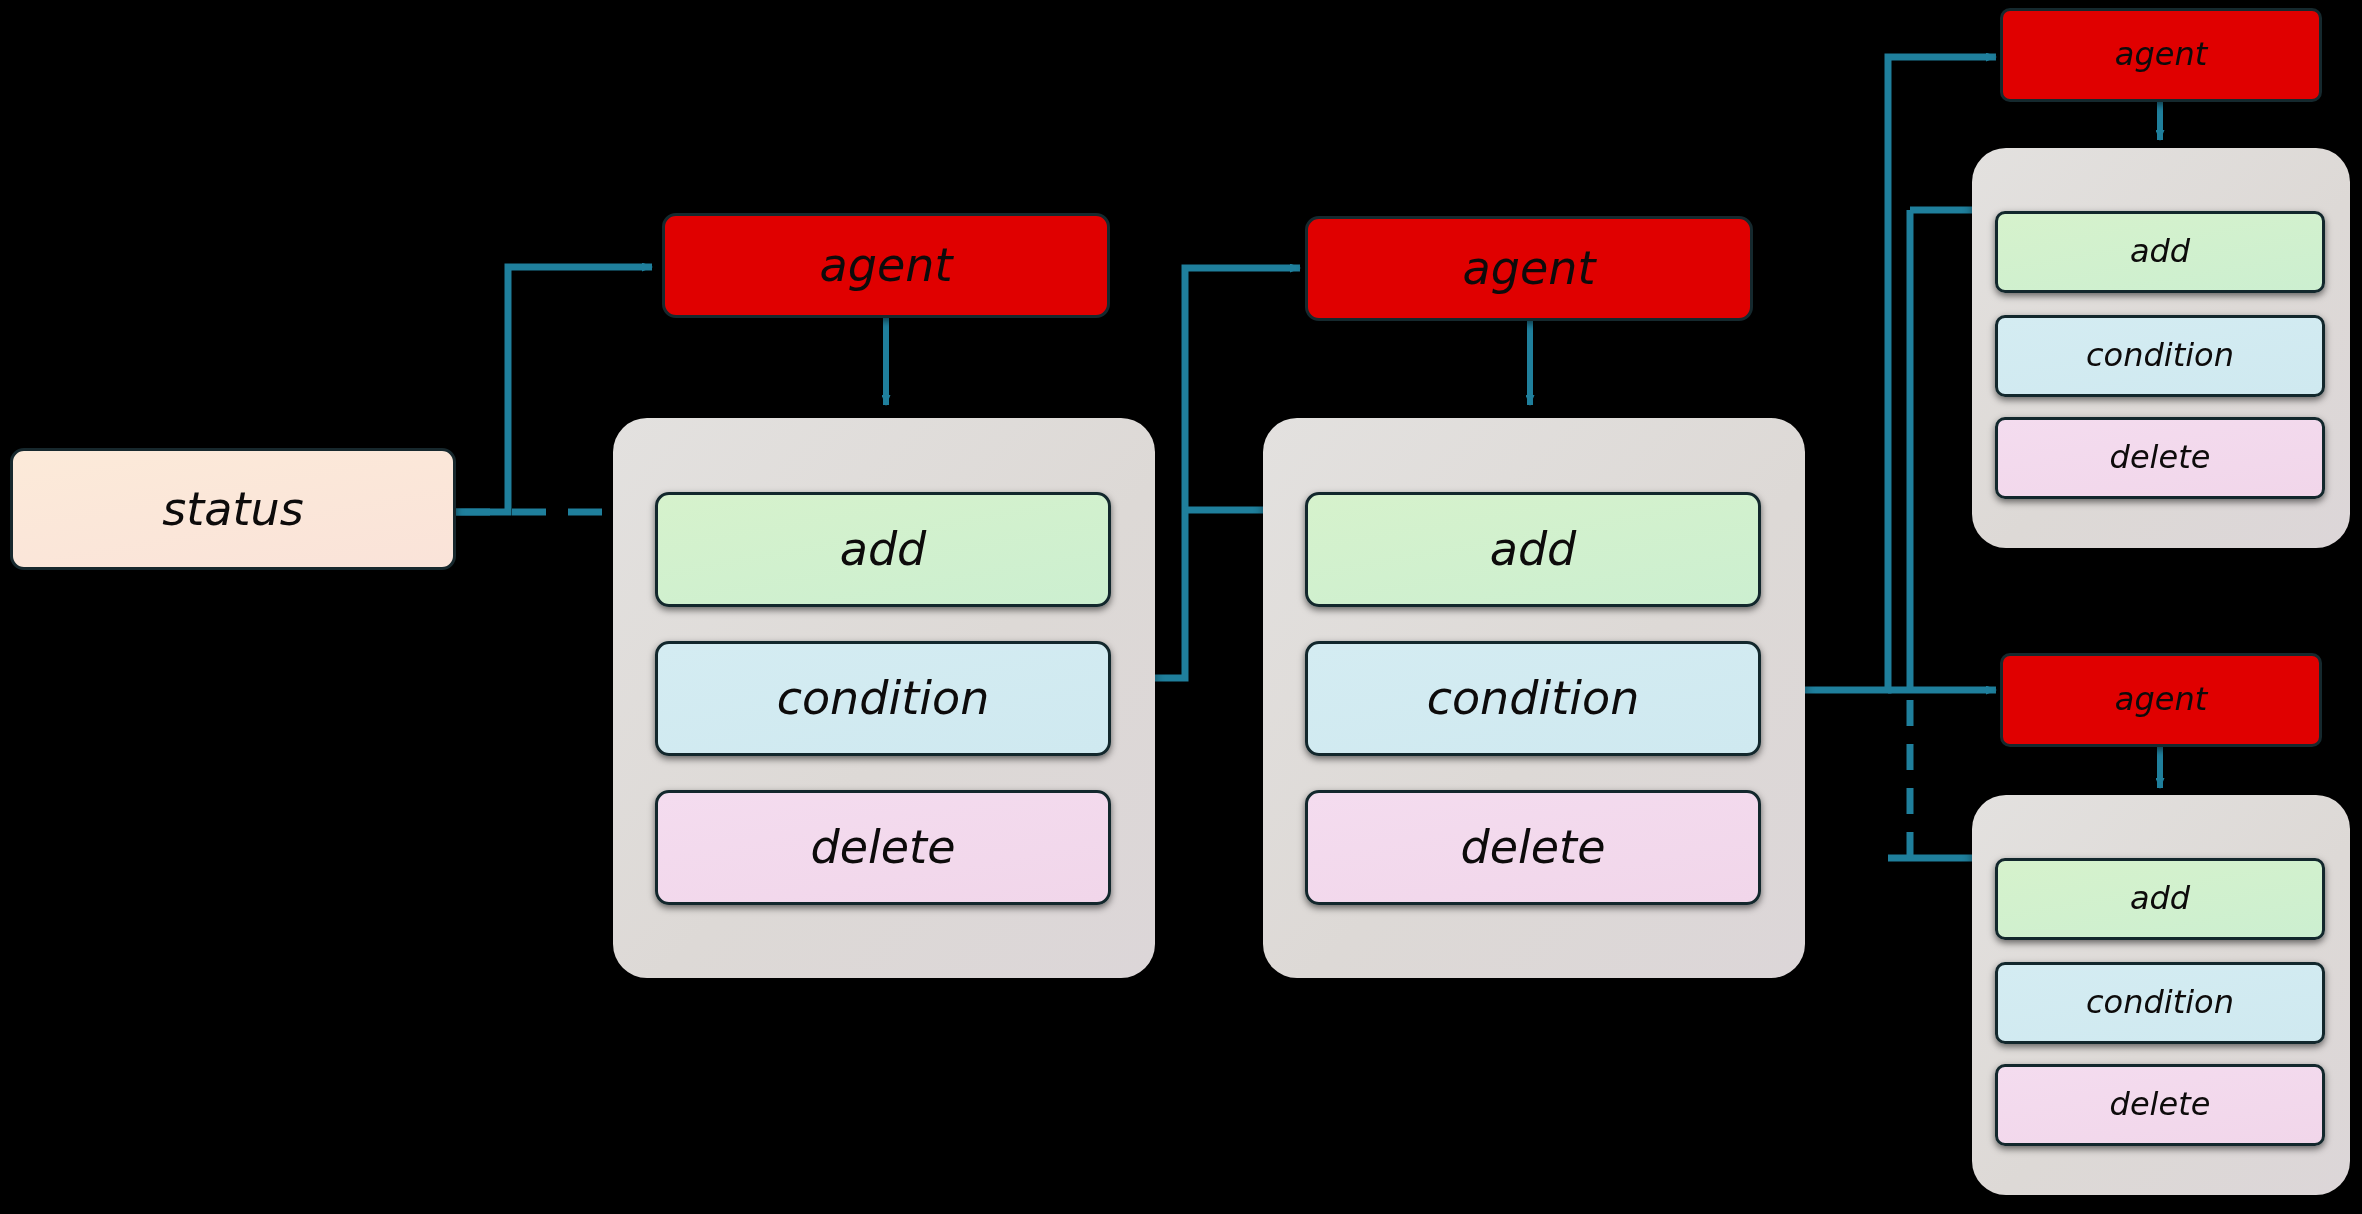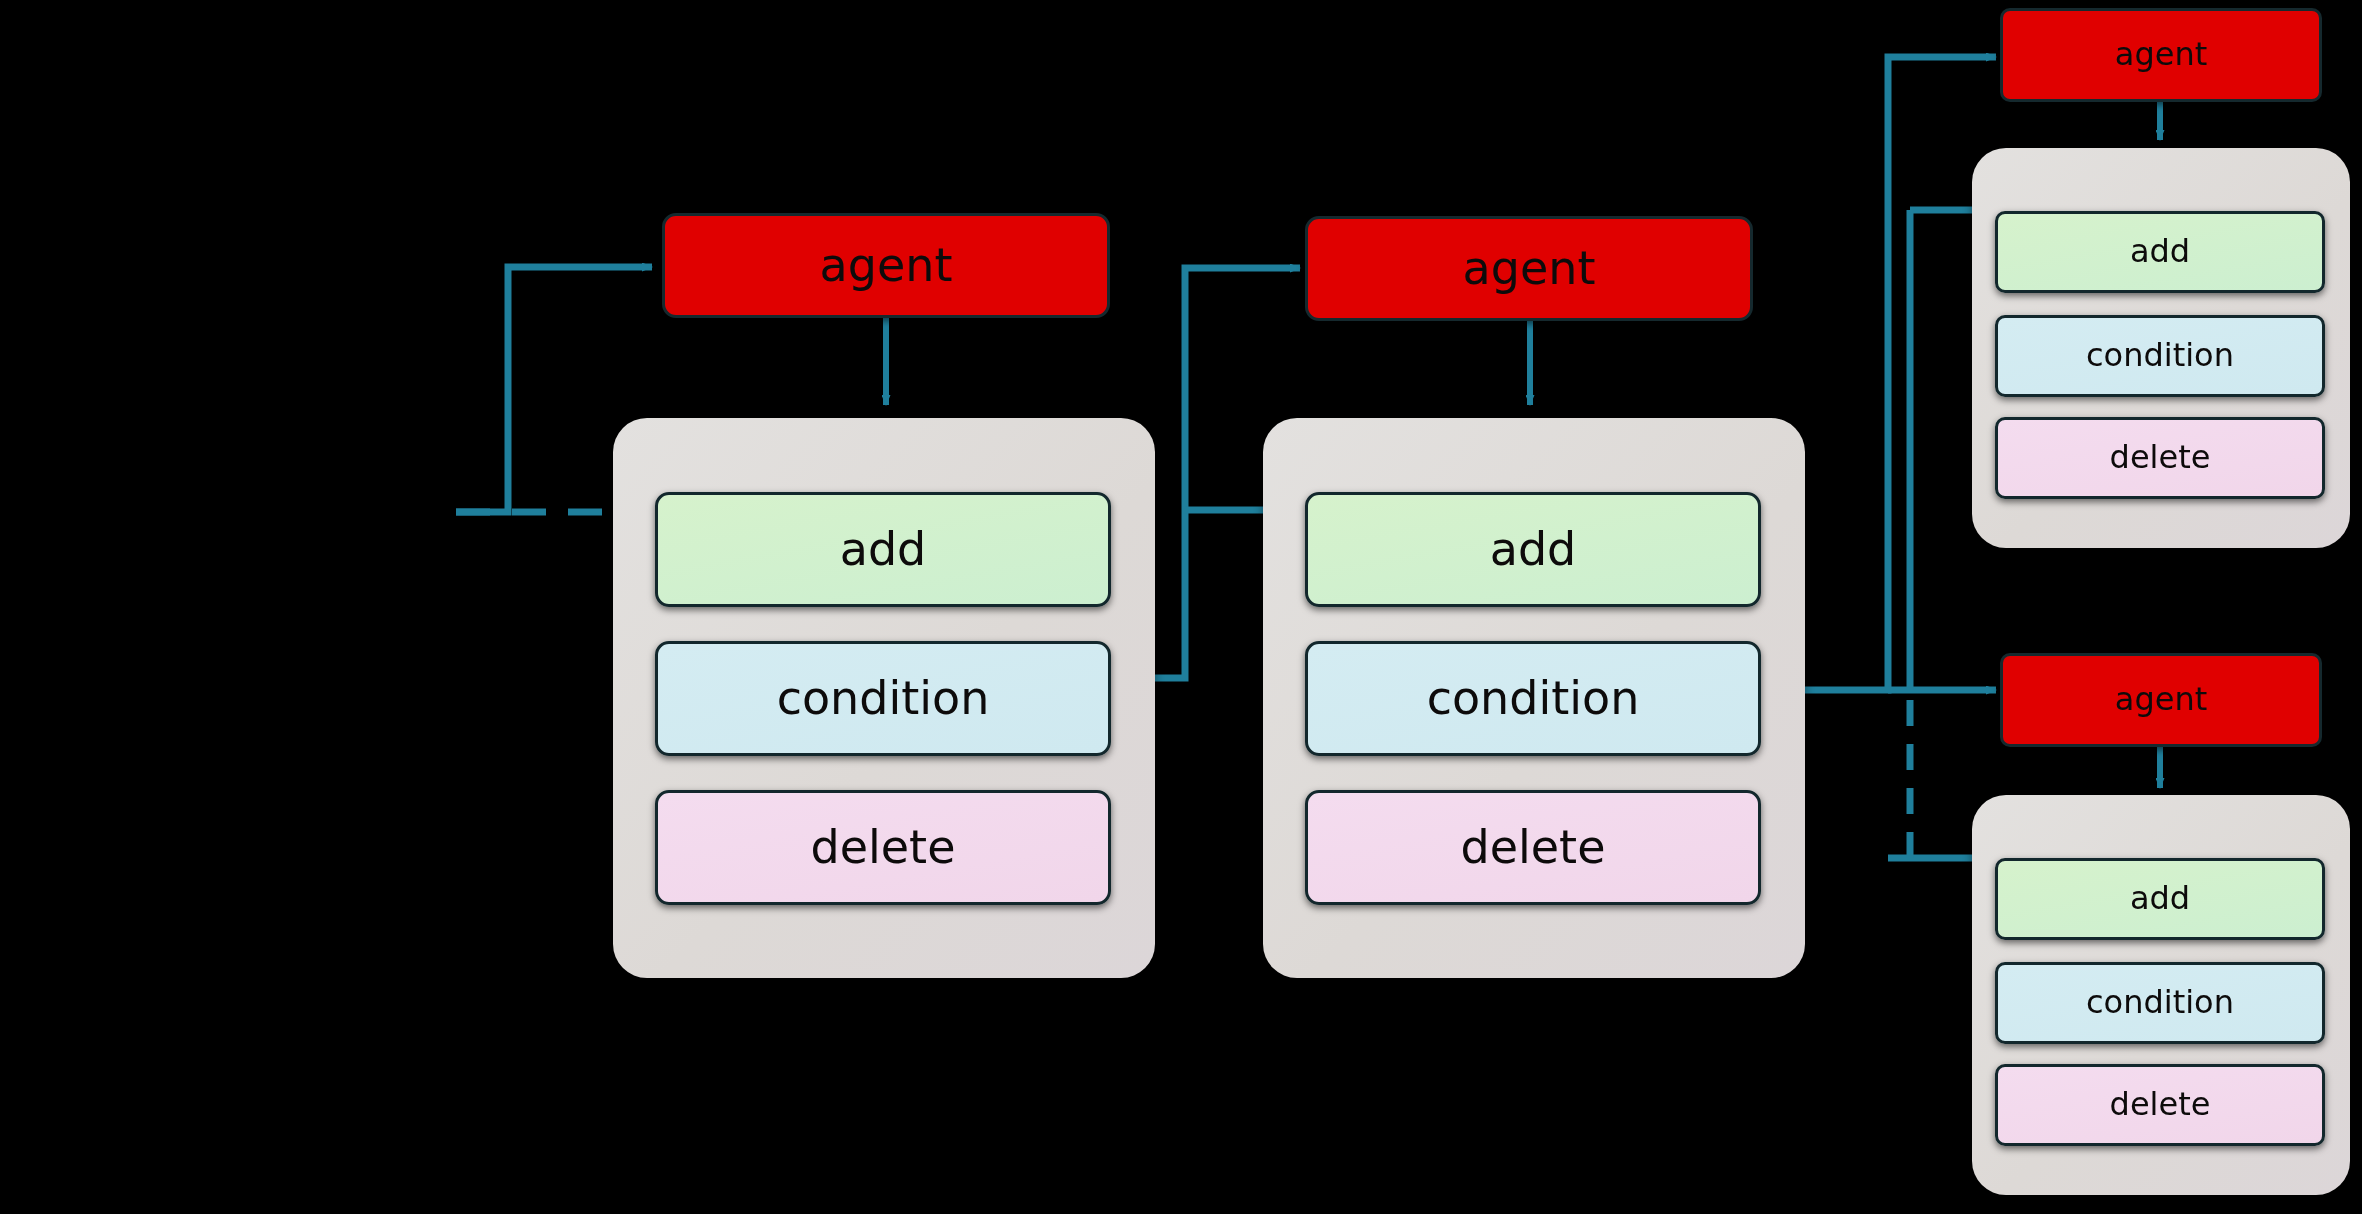--- a/index.html
+++ b/index.html
@@ -6,20 +6,21 @@
   #canvas{
     position:relative;width:2362px;height:1214px;background:#000000;
     font-family:"DejaVu Sans","Liberation Sans",sans-serif;overflow:hidden;
   }
   #edges{position:absolute;left:0;top:0;width:2362px;height:1214px;}
   .node{
     position:absolute;box-sizing:border-box;display:flex;align-items:center;
     justify-content:center;border:3px solid #12272c;border-radius:14px;
     color:#0d0b0b;text-align:center;line-height:1.1;white-space:nowrap;
     box-shadow:0 3px 7px rgba(0,0,0,.55);
+    font-style:italic;
   }
   .cluster{
     position:absolute;box-sizing:border-box;border-radius:34px;
     background:linear-gradient(135deg,#e3e1df 0%,#ddd9d6 55%,#dcd6d8 100%);
     box-shadow:0 4px 10px rgba(0,0,0,.45);
   }
   .agent{background:#e00000;border-color:#15292e;}
   .add{background:linear-gradient(170deg,#d6f2cc 0%,#ccefd0 100%);margin-top:40px;}
   .condition{background:linear-gradient(170deg,#d4ecf2 0%,#cfe9f0 100%);margin-top:21px;}
   .delete{background:linear-gradient(170deg,#f4dcef 0%,#f1d6ea 100%);}
@@ -60,20 +61,21 @@
       <path d="M2160,102 L2160,140" stroke-width="6"></path>
       <path d="M2160,747 L2160,788" stroke-width="6"></path>
     </g>
   </svg>
 
   <div class="cluster" style="left:613px;top:418px;width:542px;height:560px;"></div>
   <div class="cluster" style="left:1263px;top:418px;width:542px;height:560px;"></div>
   <div class="cluster" style="left:1972px;top:148px;width:378px;height:400px;"></div>
   <div class="cluster" style="left:1972px;top:795px;width:378px;height:400px;"></div>
 
+  <div class="node status" style="left:10px;top:448px;width:446px;height:122px;font-size:46px;">status</div>
 
   <div class="node agent" style="left:662px;top:213px;width:448px;height:105px;font-size:46px;">agent</div>
   <div class="node add" style="left:655px;top:452px;width:456px;height:115px;font-size:46px;">add</div>
   <div class="node condition" style="left:655px;top:620px;width:456px;height:115px;font-size:46px;">condition</div>
   <div class="node delete" style="left:655px;top:790px;width:456px;height:115px;font-size:46px;">delete</div>
 
   <div class="node agent" style="left:1305px;top:216px;width:448px;height:105px;font-size:46px;">agent</div>
   <div class="node add" style="left:1305px;top:452px;width:456px;height:115px;font-size:46px;">add</div>
   <div class="node condition" style="left:1305px;top:620px;width:456px;height:115px;font-size:46px;">condition</div>
   <div class="node delete" style="left:1305px;top:790px;width:456px;height:115px;font-size:46px;">delete</div>

